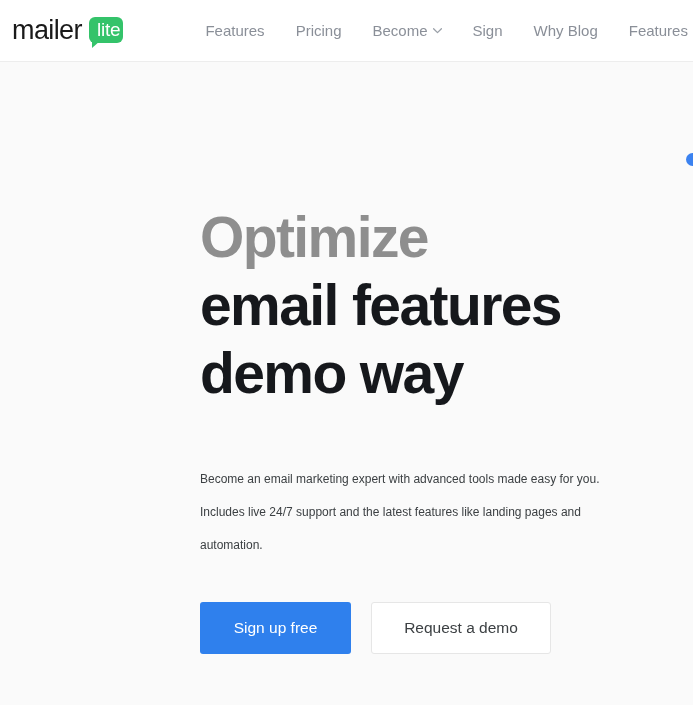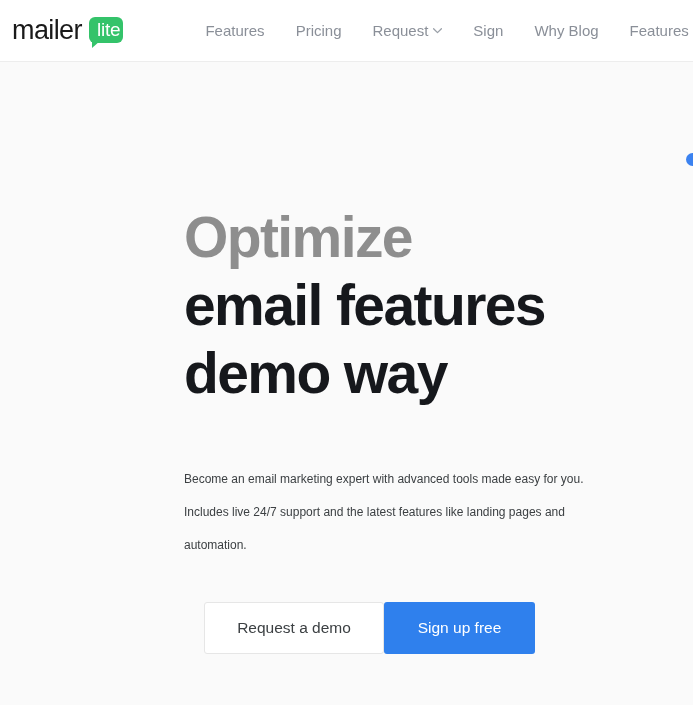--- a/index.html
+++ b/index.html
@@ -88,20 +88,21 @@
     line-height: 0;
   }
   .chev svg { display: block; }
 
   
   .hero {
     position: relative;
     padding-left: 184px;
     box-sizing: border-box;
     height: calc(705px - 62px);
+    margin-left: 16px;
   }
 
   .headline {
     margin: 0;
     padding-top: 141px;
     font-size: 57px;
     line-height: 68px;
     font-weight: 700;
     letter-spacing: -1.6px;
     color: #16181c;
@@ -175,21 +176,21 @@
 
     <div class="nav-item">
       <span>Features</span>
     </div>
 
     <div class="nav-item">
       <span>Pricing</span>
     </div>
 
     <div class="nav-item">
-      <span>Request</span>
+      <span>Become</span>
       <span class="chev">
         <svg width="9" height="6" viewBox="0 0 9 6">
             <path d="M0.6 0.8 L4.5 4.6 L8.4 0.8" fill="none" stroke="#9aa0a8" stroke-width="1.3" stroke-linecap="round" stroke-linejoin="round"></path>
           </svg>
       </span>
     </div>
 
     <div class="nav-item">
       <span>Sign</span>
     </div>
@@ -216,17 +217,17 @@
 
   <h1 class="headline">
     <span class="muted">Optimize</span><br>
     <span>email features</span><br>
     <span>demo way</span>
   </h1>
 
   <p class="lede">Become an email marketing expert with advanced tools made easy for you. Includes live 24/7 support and the latest features like landing pages and automation.</p>
 
   <div class="cta-row">
+    <button class="btn btn-primary">Sign up free</button>
     <button class="btn btn-secondary">Request a demo</button>
-    <button class="btn btn-primary">Sign up free</button>
   </div>
 
 </div>
 
 </body></html>

